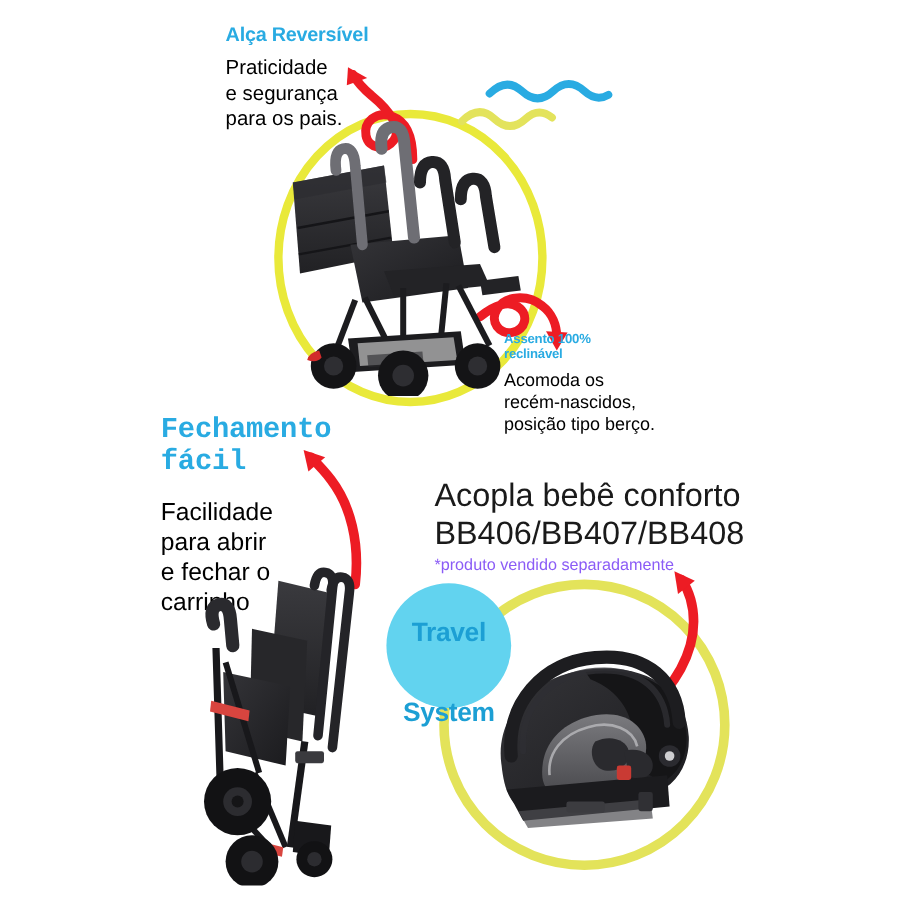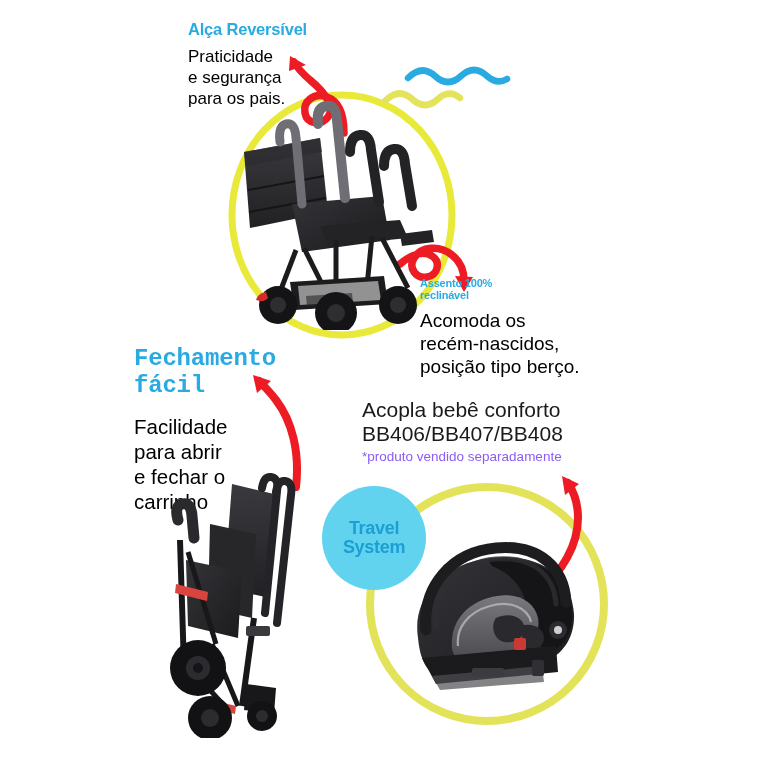--- a/index.html
+++ b/index.html
@@ -29,48 +29,48 @@
   }
 
   .block{position:absolute;}
 
   #blk-alca{left:188px;top:20px;width:190px;}
   #blk-alca .headline{font-size:16.5px;}
   #blk-alca .body-text{font-size:17px;margin-top:9px;}
 
   #blk-assento{left:420px;top:277px;width:200px;}
   #blk-assento .headline{font-size:11px;}
-  #blk-assento .body-text{font-size:19px;margin-top:7px;}
+  #blk-assento .body-text{font-size:15px;margin-top:7px;}
 
   #blk-fechamento{left:134px;top:346px;width:155px;}
   #blk-fechamento .headline{font-size:24px;font-family:Liberation Mono, monospace;}
   #blk-fechamento .body-text{font-size:20.5px;margin-top:14px;}
 
   #blk-acopla{left:362px;top:398px;width:260px;}
   #blk-acopla .acopla-line{
-    font-size:21px;color:#1a1a1a;line-height:1.16;font-weight:normal;
+    font-size:27px;color:#1a1a1a;line-height:1.16;font-weight:normal;
   }
   #blk-acopla .acopla-note{
     font-size:13.5px;color:#8b5cf6;margin-top:2px;line-height:1.2;
   }
 
   
   .deco{position:absolute;left:0;top:0;width:760px;height:760px;pointer-events:none;}
 
   
   #travel-badge{
     position:absolute;left:322px;top:486px;width:104px;height:104px;
     border-radius:50%;
     background:#62D3EF;
     display:flex;flex-direction:column;align-items:center;justify-content:center;
     z-index:6;
   }
   #travel-badge .ts-line{
-    color:#1C9FD4;font-weight:bold;font-size:18px;line-height:1.05;
-    text-align:center;letter-spacing:-0.3px;
+    color:#1C9FD4;font-weight:bold;font-size:22px;line-height:1.05;
+    text-align:center;letter-spacing:-0.3px;margin-top:44px;
   }
 
   
   .art{position:absolute;}
   #art-stroller{left:232px;top:100px;width:220px;height:230px;z-index:4;}
   #art-folded{left:150px;top:468px;width:180px;height:270px;z-index:4;}
   #art-carseat{left:392px;top:526px;width:215px;height:170px;z-index:5;}
   .art svg{display:block;width:100%;height:100%;}
 </style>
 </head>

